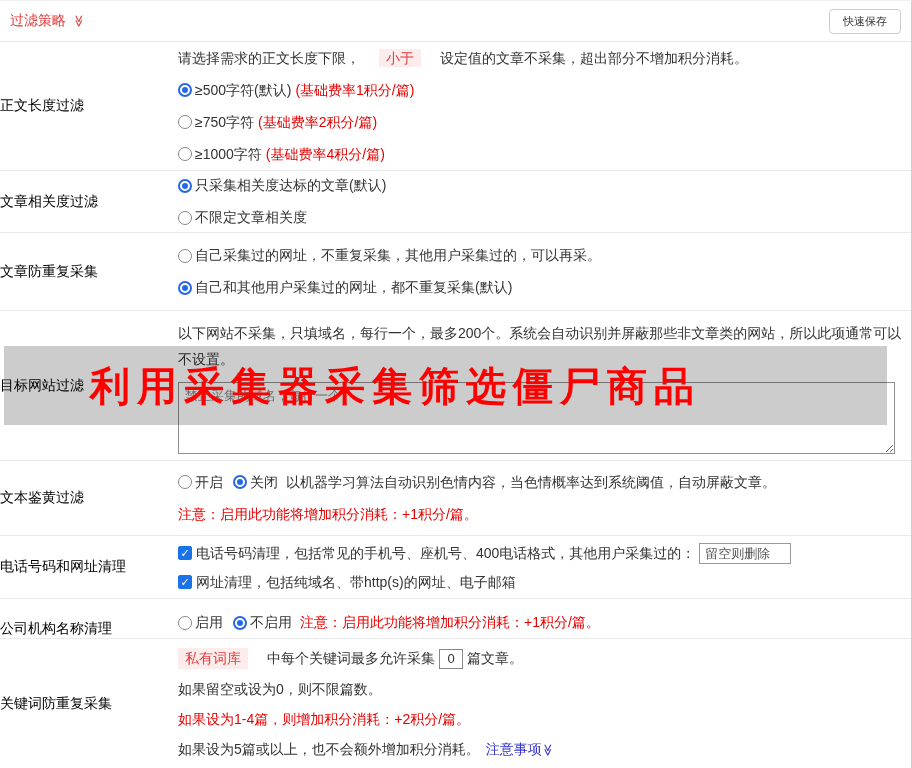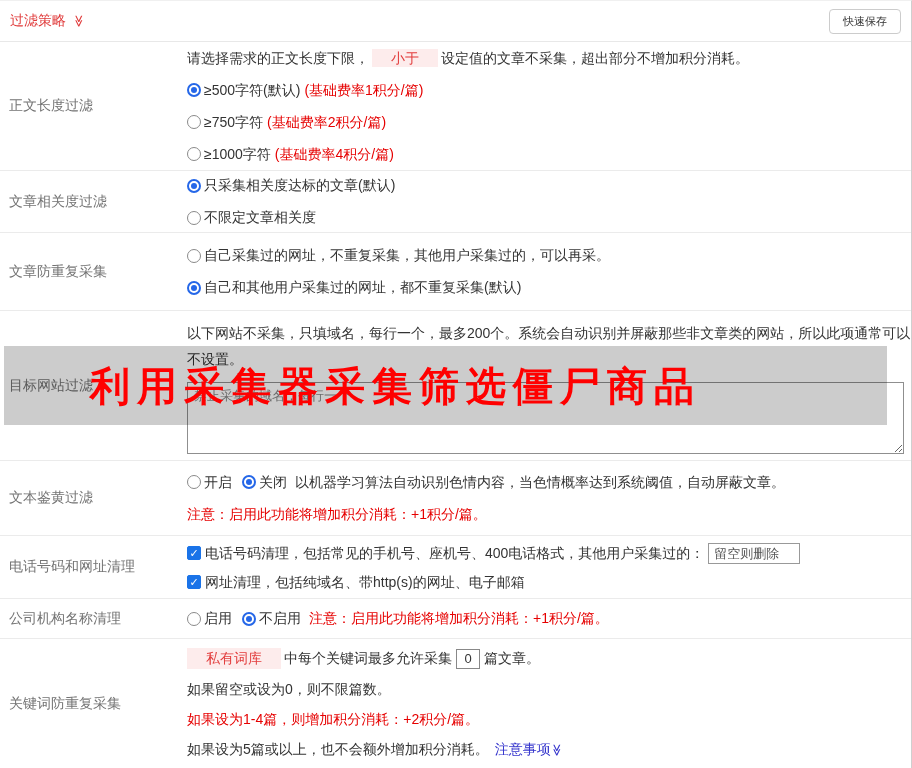--- a/index.html
+++ b/index.html
@@ -13,31 +13,31 @@
   }
   
   .topbar { height:41px; border-bottom:1px solid #e8e8e8; display:flex; align-items:center; justify-content:space-between; padding:0 10px; }
   .topbar-title { color:#e03a3a; display:flex; gap:4px; cursor:pointer; }
   .chev { display:inline-block; transform:rotate(90deg); font-size:12px; line-height:1; }
   .chev.red { color:#e03a3a; }
   .chev.blue { color:#3333cc; }
   .save-btn { background:#fff; border:1px solid #ccc; border-radius:4px; padding:4px 13px; font-size:11px; color:#333; cursor:pointer; font-family:inherit; }
   
   .row { display:flex; border-bottom:1px solid #ebebeb; }
-  .row-label { flex:0 0 170px; color:#737373; display:flex; align-items:center;margin-left:9px; }
+  .row-label { flex:0 0 170px; color:#000000; display:flex; align-items:center; }
   .row-content { flex:1; display:flex; flex-direction:column; justify-content:center; padding:6px 8px; gap:13px; line-height:19px; }
   .r1 { height:129px; } .r2 { height:62px; } .r3 { height:78px; }
   .r4 { height:150px; } .r5 { height:75px; } .r6 { height:63px; }
-  .r7 { height:40px; } .r8 { height:130px; }
+  .r7 { height:40px;align-items:flex-end; } .r8 { height:130px; }
   .r6 .row-content { gap:9px; }
   .r8 .row-content { gap:11px; }
   
   .red { color:#e60000; }
   .note { margin-left:4px; }
-  .tag { color:#e23c3c; background:#fdecec; padding:1px 19px; margin:0 3px; }
+  .tag { color:#e23c3c; background:#fdecec; padding:1px 7px; margin:0 19px; }
   .link { color:#3333cc; cursor:pointer; margin-left:6px; }
   .opt { display:flex; align-items:center; cursor:pointer; }
   .inline { display:flex; align-items:center; flex-wrap:nowrap; white-space:nowrap; }
   
   .radio { width:14px; height:14px; border-radius:50%; border:1px solid #8a8a8a; background:#fff; margin-right:3px; flex:0 0 auto; position:relative; cursor:pointer; }
   .radio.checked { border:2px solid #2567e8; }
   .radio.checked::after { content:""; position:absolute; left:2px; top:2px; width:6px; height:6px; border-radius:50%; background:#2567e8; }
   
   .checkbox { width:14px; height:14px; background:#1a73e8; border:1px solid #1a73e8; border-radius:2px; color:#fff; font-size:11px; line-height:12px; text-align:center; margin-right:4px; flex:0 0 auto; cursor:pointer; }
   

